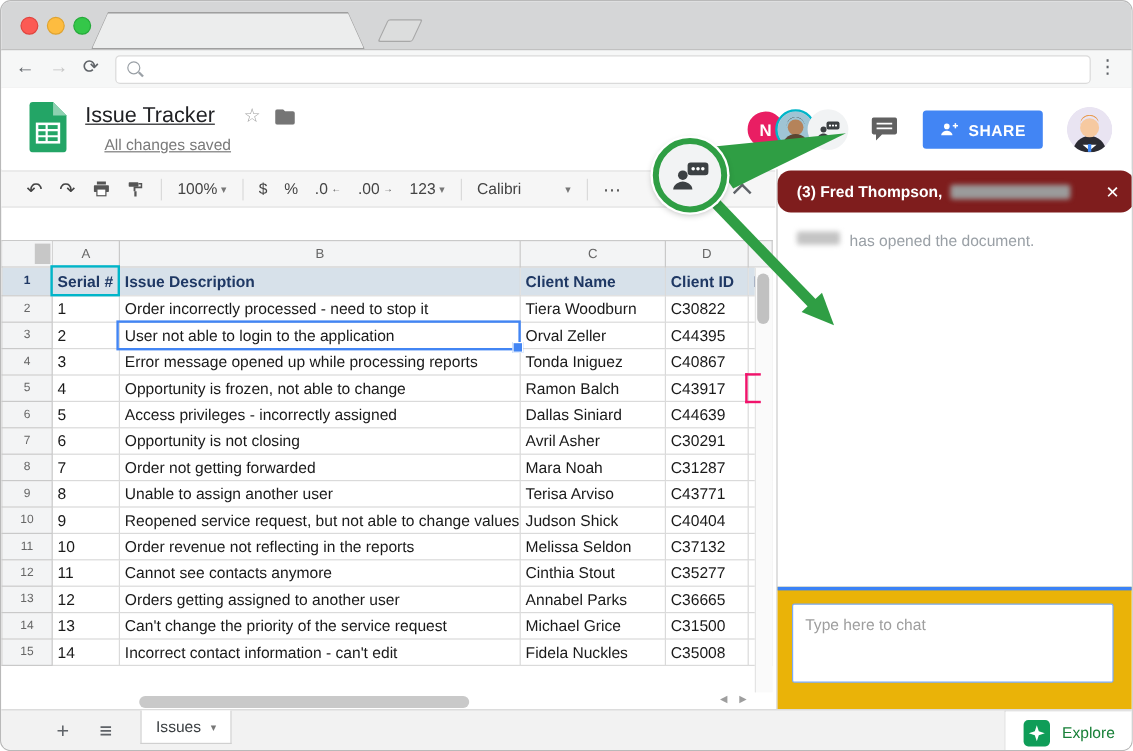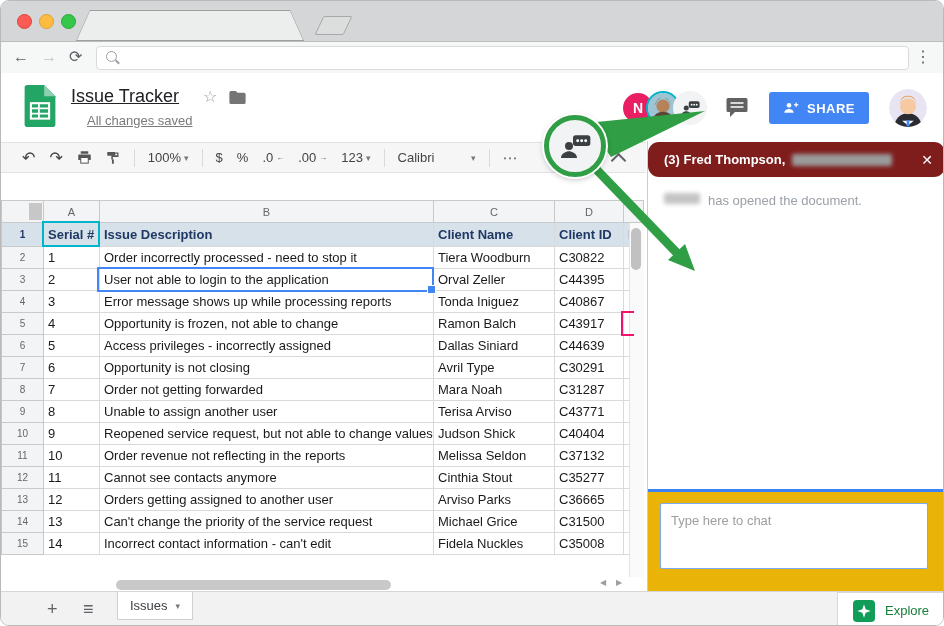--- a/index.html
+++ b/index.html
@@ -288,21 +288,21 @@
             <td class="rownum">3</td>
             <td class="c0">2</td>
             <td class="c1">User not able to login to the application</td>
             <td class="c2">Orval Zeller</td>
             <td class="c3">C44395</td>
             <td></td>
           </tr>
           <tr>
             <td class="rownum">4</td>
             <td class="c0">3</td>
-            <td class="c1">Error message shows up while processing reports</td>
+            <td class="c1">Error message opened up while processing reports</td>
             <td class="c2">Tonda Iniguez</td>
             <td class="c3">C40867</td>
             <td></td>
           </tr>
           <tr>
             <td class="rownum">5</td>
             <td class="c0">4</td>
             <td class="c1">Opportunity is frozen, not able to change</td>
             <td class="c2">Ramon Balch</td>
             <td class="c3">C43917</td>
@@ -313,21 +313,21 @@
             <td class="c0">5</td>
             <td class="c1">Access privileges - incorrectly assigned</td>
             <td class="c2">Dallas Siniard</td>
             <td class="c3">C44639</td>
             <td></td>
           </tr>
           <tr>
             <td class="rownum">7</td>
             <td class="c0">6</td>
             <td class="c1">Opportunity is not closing</td>
-            <td class="c2">Avril Type</td>
+            <td class="c2">Avril Asher</td>
             <td class="c3">C30291</td>
             <td></td>
           </tr>
           <tr>
             <td class="rownum">8</td>
             <td class="c0">7</td>
             <td class="c1">Order not getting forwarded</td>
             <td class="c2">Mara Noah</td>
             <td class="c3">C31287</td>
             <td></td>
@@ -361,21 +361,21 @@
             <td class="c0">11</td>
             <td class="c1">Cannot see contacts anymore</td>
             <td class="c2">Cinthia Stout</td>
             <td class="c3">C35277</td>
             <td></td>
           </tr>
           <tr>
             <td class="rownum">13</td>
             <td class="c0">12</td>
             <td class="c1">Orders getting assigned to another user</td>
-            <td class="c2">Arviso Parks</td>
+            <td class="c2">Annabel Parks</td>
             <td class="c3">C36665</td>
             <td></td>
           </tr>
           <tr>
             <td class="rownum">14</td>
             <td class="c0">13</td>
             <td class="c1">Can't change the priority of the service request</td>
             <td class="c2">Michael Grice</td>
             <td class="c3">C31500</td>
             <td></td>

